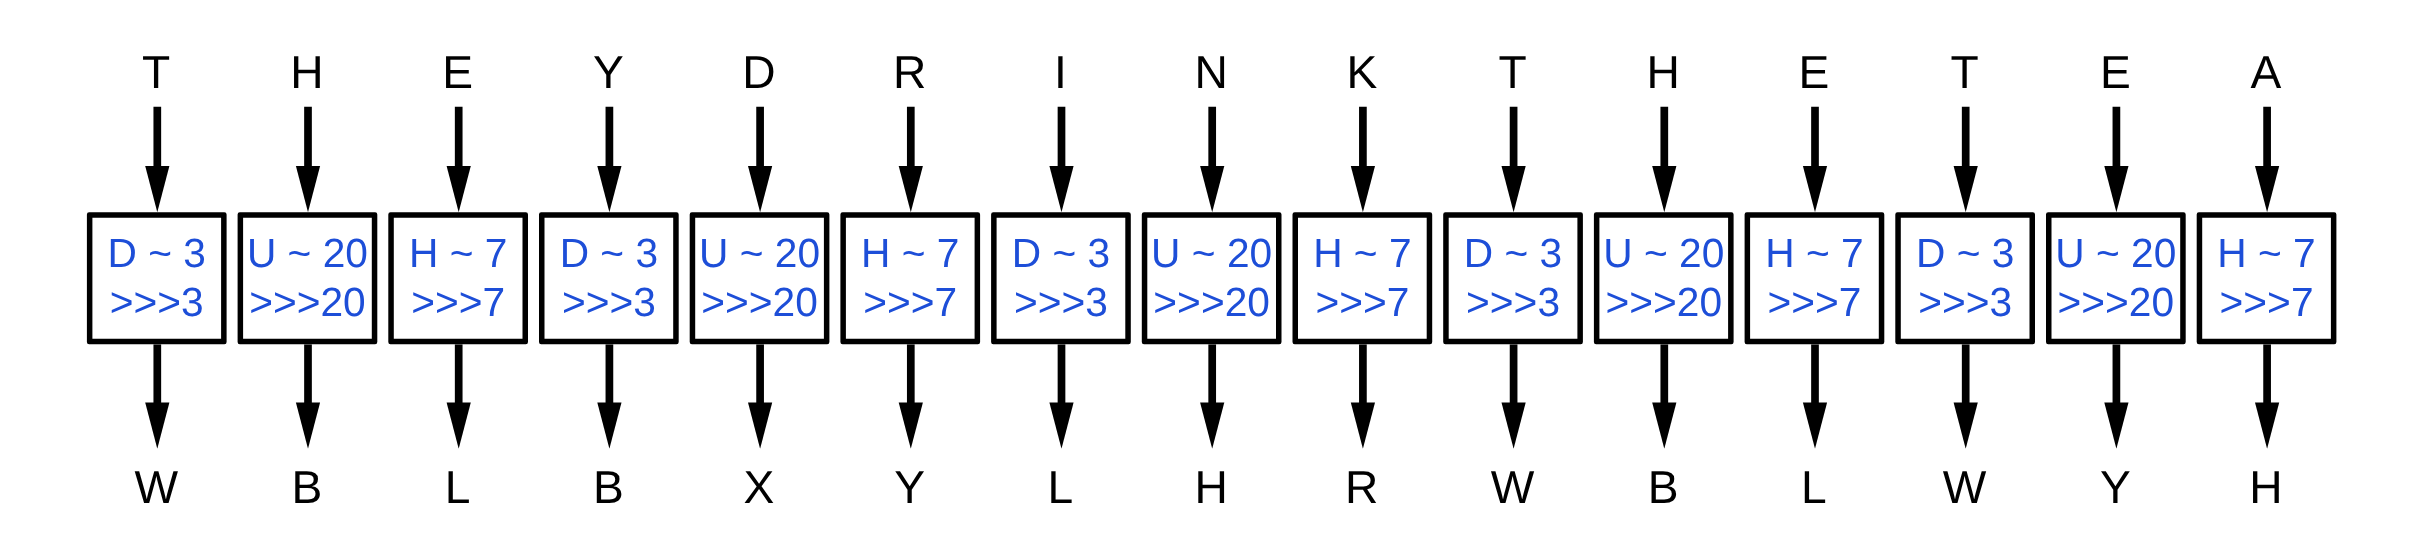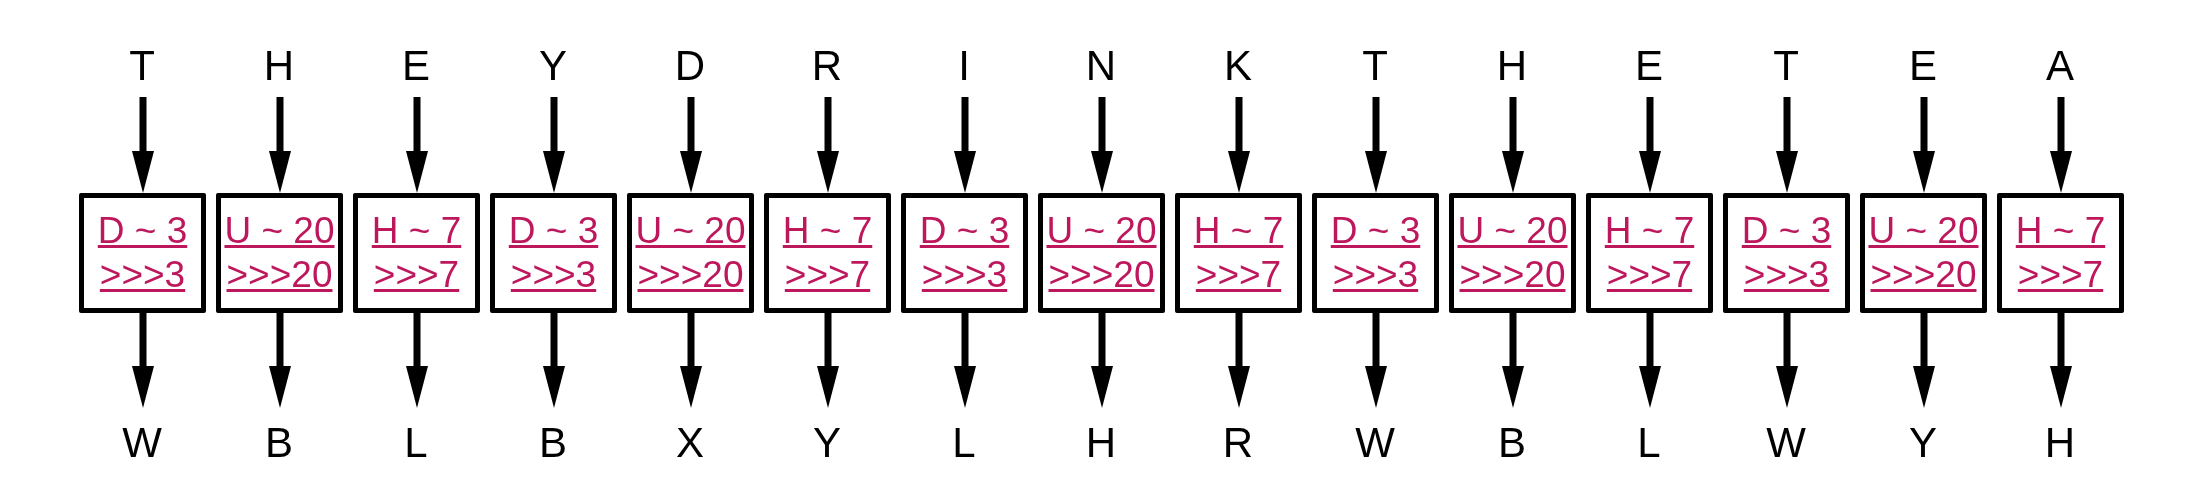--- a/index.html
+++ b/index.html
@@ -68,23 +68,22 @@
     background: #ffffff;
     display: flex;
     flex-direction: column;
     justify-content: center;
     align-items: center;
   }
   .box-line {
     font-size: 37px;
     line-height: 44px;
     white-space: pre;
-    color: #be185d;
+    color: #1d4ed8;
     letter-spacing: 0px;
-    text-decoration: underline;
   }
 </style>
 </head>
 <body>
 
 <div class="canvas" id="diagram">
   <div class="column">
     <div class="letter top-letter">T</div>
     <svg class="arrow" width="30" height="98" viewBox="0 0 30 98" xmlns="http://www.w3.org/2000/svg">
       <line x1="15" y1="2" x2="15" y2="62"></line>

